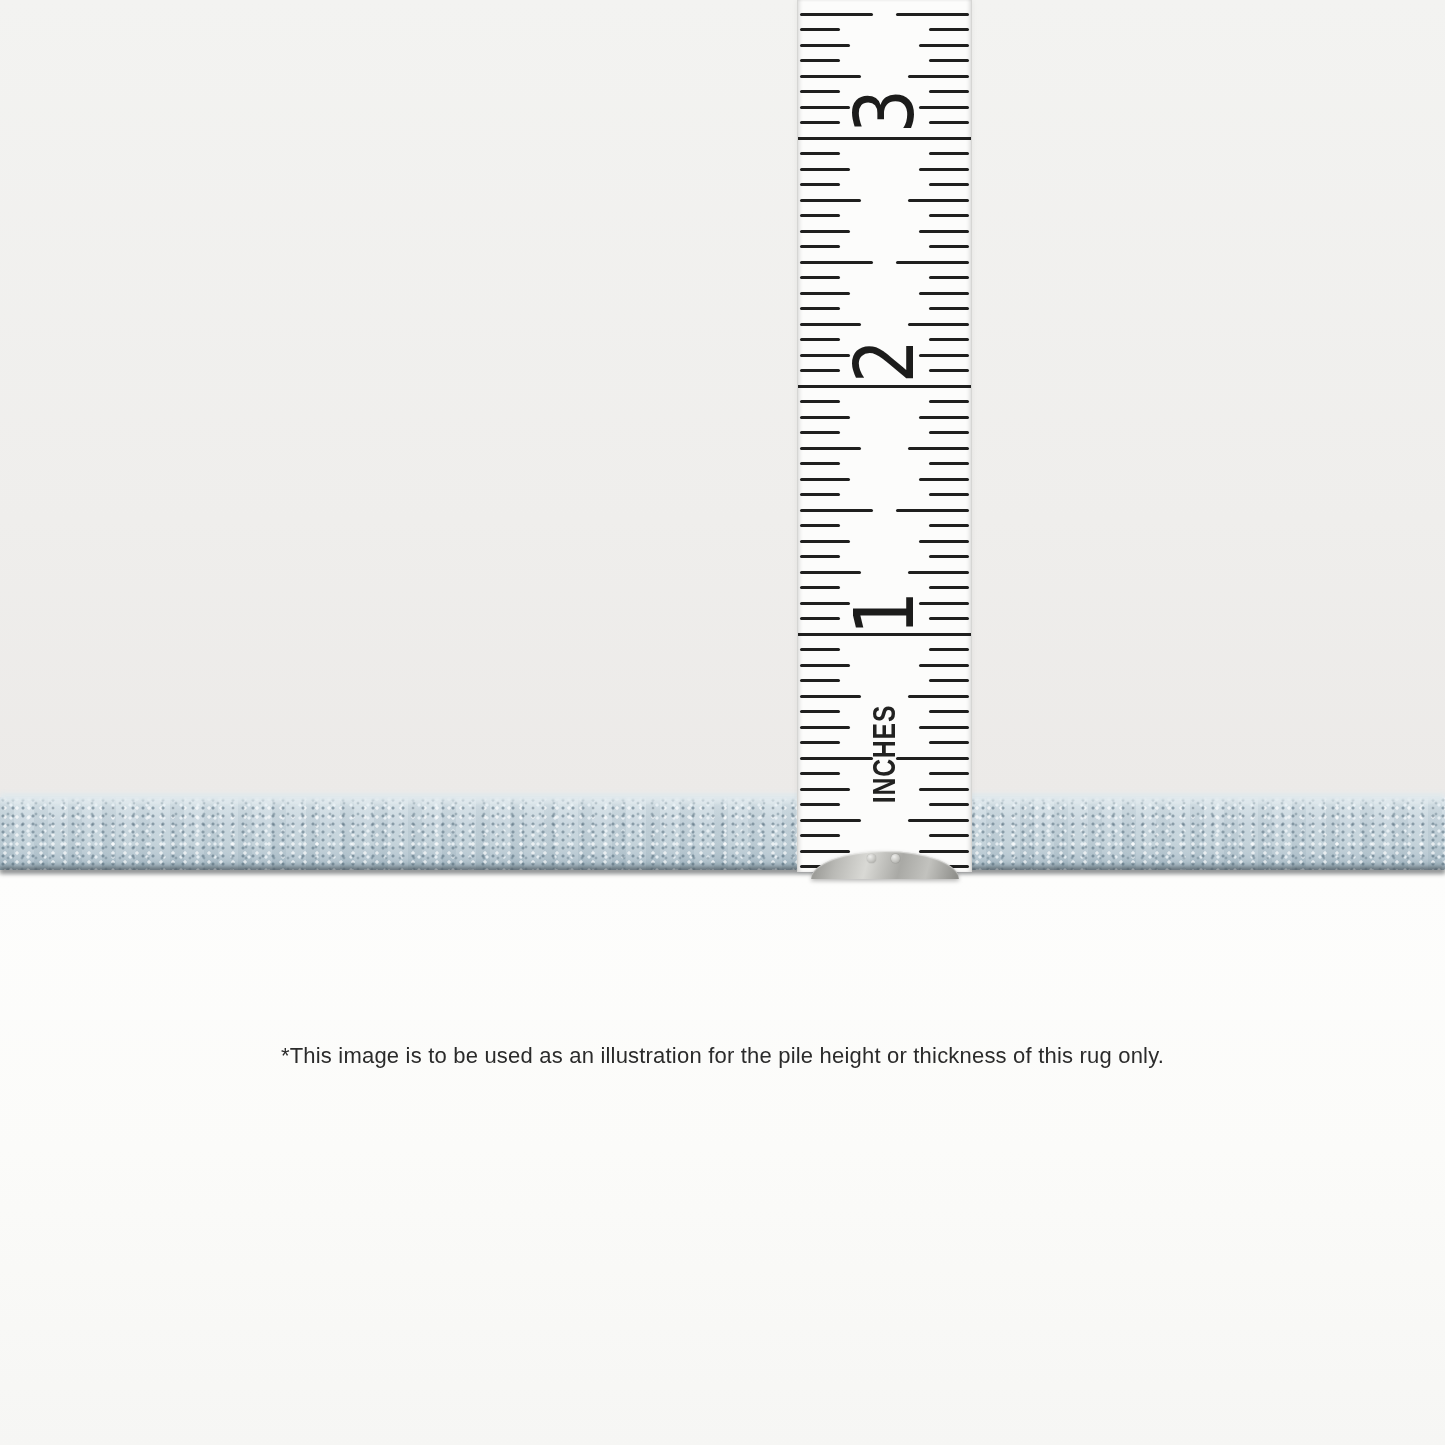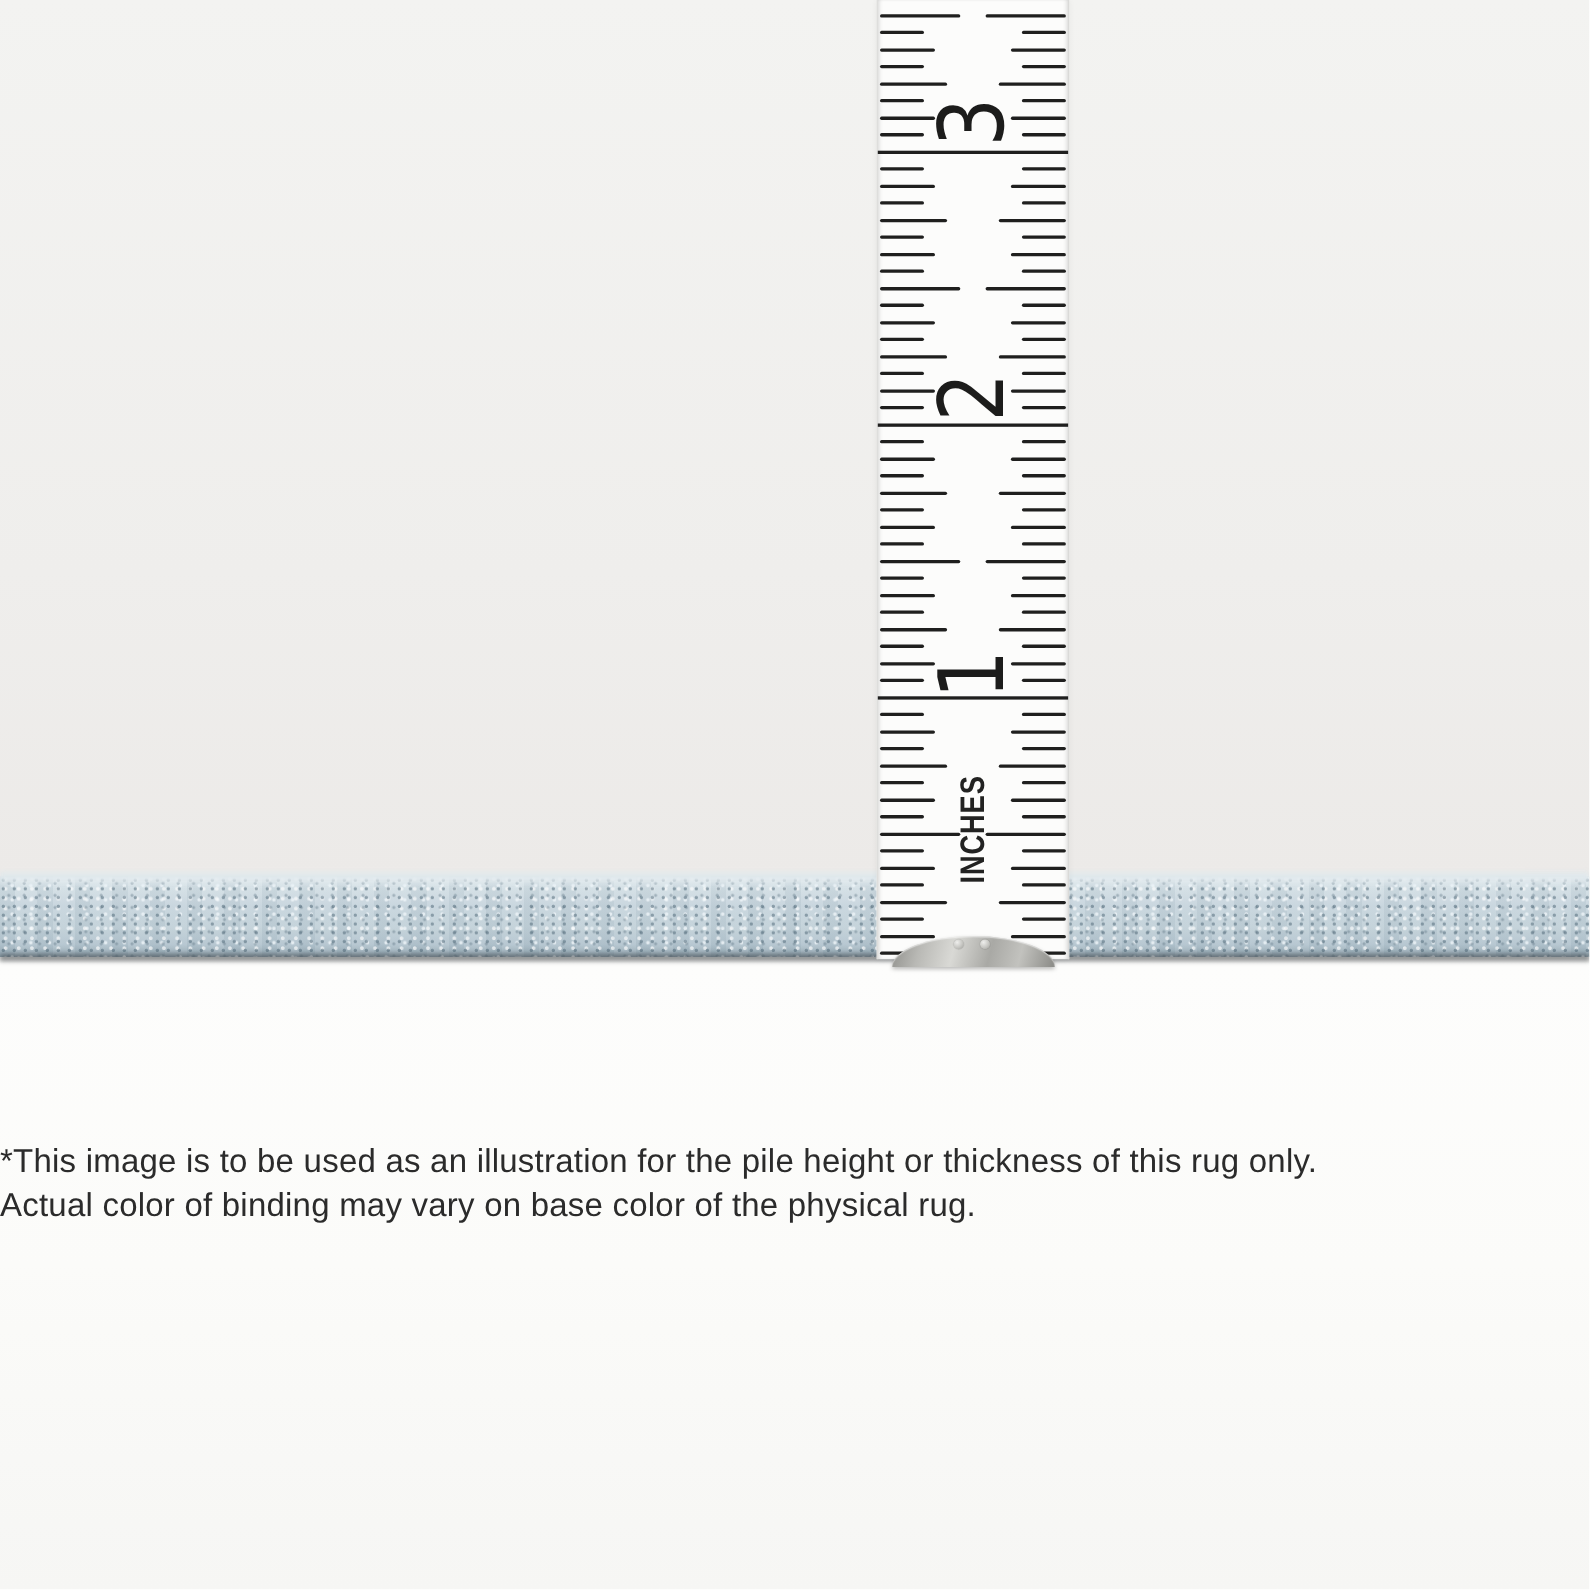--- a/index.html
+++ b/index.html
@@ -128,22 +128,23 @@
     box-shadow: 0 0 1px rgba(0,0,0,0.4);
   }
   .rivet.r1 { left: 56px; }
   .rivet.r2 { left: 80px; }
 
   
   .disclaimer {
     position: absolute;
     left: 0; right: 0; top: 1036px;
     z-index: 2;
+    text-align: center;
     font-family: "Liberation Sans", sans-serif;
-    font-size: 30px;
+    font-size: 22px;
     font-weight: 500;
     line-height: 40px;
     letter-spacing: 0.2px;
     color: #2b2b2b;
   }
 </style>
 </head>
 <body>
 
 <div class="scene">
@@ -277,16 +278,15 @@
     <div class="inches-label">INCHES</div>
 
     <div class="metal-tip">
       <span class="rivet r1"></span>
       <span class="rivet r2"></span>
     </div>
   </div>
 
   <div class="disclaimer">
     <div>*This image is to be used as an illustration for the pile height or thickness of this rug only.</div>
-    <div>Actual color of binding may vary on base color of the physical rug.</div>
   </div>
 
 </div>
 
 </body></html>

